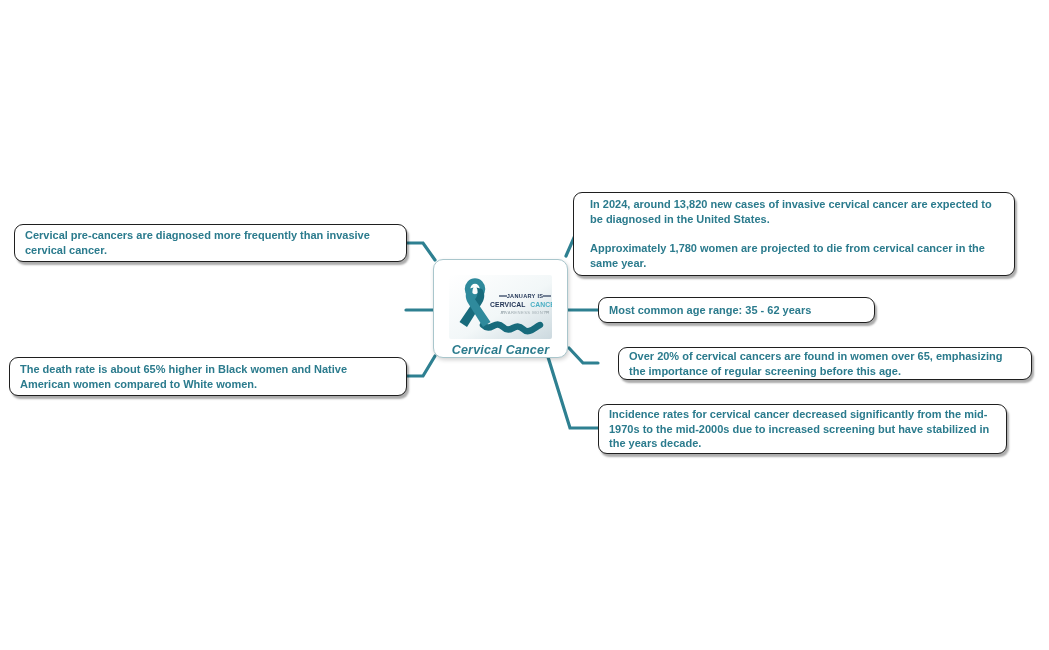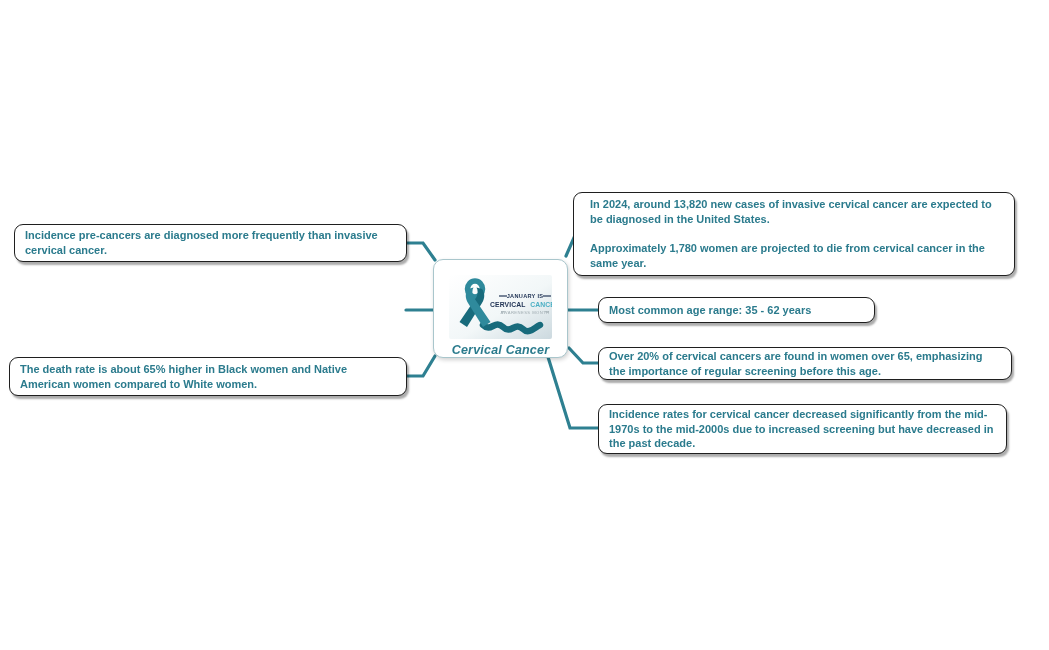--- a/index.html
+++ b/index.html
@@ -32,21 +32,21 @@
     color:var(--accent);
     font-weight:bold;font-size:11px;line-height:14.8px;
   }
   .branch p{margin:0;}
   .branch p + p{margin-top:14px;}
   .pos-l1{left:14px;top:224px;width:393px;height:38px;}
   .pos-l2{left:9px;top:286px;width:398px;height:50px;}
   .pos-l3{left:9px;top:357px;width:398px;height:39px;}
   .pos-r1{left:573px;top:192px;width:442px;height:84px;padding-left:16px;}
   .pos-r2{left:598px;top:297px;width:277px;height:26px;}
-  .pos-r3{left:598px;top:347px;width:414px;height:33px;}
+  .pos-r3{left:618px;top:347px;width:414px;height:33px;}
   .pos-r4{left:598px;top:404px;width:409px;height:50px;}
   .center-node{
     position:absolute;left:433px;top:259px;width:135px;height:99px;box-sizing:border-box;
     background:#ffffff;border:1.5px solid var(--node-border);border-radius:10px;
     box-shadow:1px 2px 4px rgba(0,0,0,0.18);
     display:flex;flex-direction:column;align-items:center;justify-content:flex-end;
     padding-top:7px;
   }
   .ribbon-img{width:103px;height:64px;display:block;}
   .center-label{
@@ -65,21 +65,21 @@
     <path class="conn" d="M407 243 H423 L435 260"></path>
     <path class="conn" d="M406 310 H434"></path>
     <path class="conn" d="M407 376 H423 L435 356"></path>
     <path class="conn" d="M598 233 H576 L566 256"></path>
     <path class="conn" d="M567 310 H598"></path>
     <path class="conn" d="M569 348 L583 363 H598"></path>
     <path class="conn" d="M548 357 L570 428 H598"></path>
   </svg>
 
   <div class="branch pos-l1">
-    <p>Incidence pre-cancers are diagnosed more frequently than invasive cervical cancer.</p>
+    <p>Cervical pre-cancers are diagnosed more frequently than invasive cervical cancer.</p>
   </div>
 
 
   <div class="branch pos-l3">
     <p>The death rate is about 65% higher in Black women and Native American women compared to White women.</p>
   </div>
 
   <div class="branch pos-r1">
     <p>In 2024, around 13,820 new cases of invasive cervical cancer are expected to be diagnosed in the United States.</p>
     <p>Approximately 1,780 women are projected to die from cervical cancer in the same year.</p>
@@ -87,21 +87,21 @@
 
   <div class="branch pos-r2">
     <p>Most common age range: 35 - 62 years</p>
   </div>
 
   <div class="branch pos-r3">
     <p>Over 20% of cervical cancers are found in women over 65, emphasizing the importance of regular screening before this age.</p>
   </div>
 
   <div class="branch pos-r4">
-    <p>Incidence rates for cervical cancer decreased significantly from the mid-1970s to the mid-2000s due to increased screening but have decreased in the past decade.</p>
+    <p>Incidence rates for cervical cancer decreased significantly from the mid-1970s to the mid-2000s due to increased screening but have stabilized in the years decade.</p>
   </div>
 
   <div class="center-node">
     <svg class="ribbon-img" viewBox="0 0 103 64" aria-hidden="false">
       <defs>
         <linearGradient id="imgbg" x1="0" y1="0" x2="1" y2="1">
           <stop offset="0" stop-color="#ffffff"></stop>
           <stop offset="0.55" stop-color="#f2f7f8"></stop>
           <stop offset="1" stop-color="#ccd9df"></stop>
         </linearGradient>

